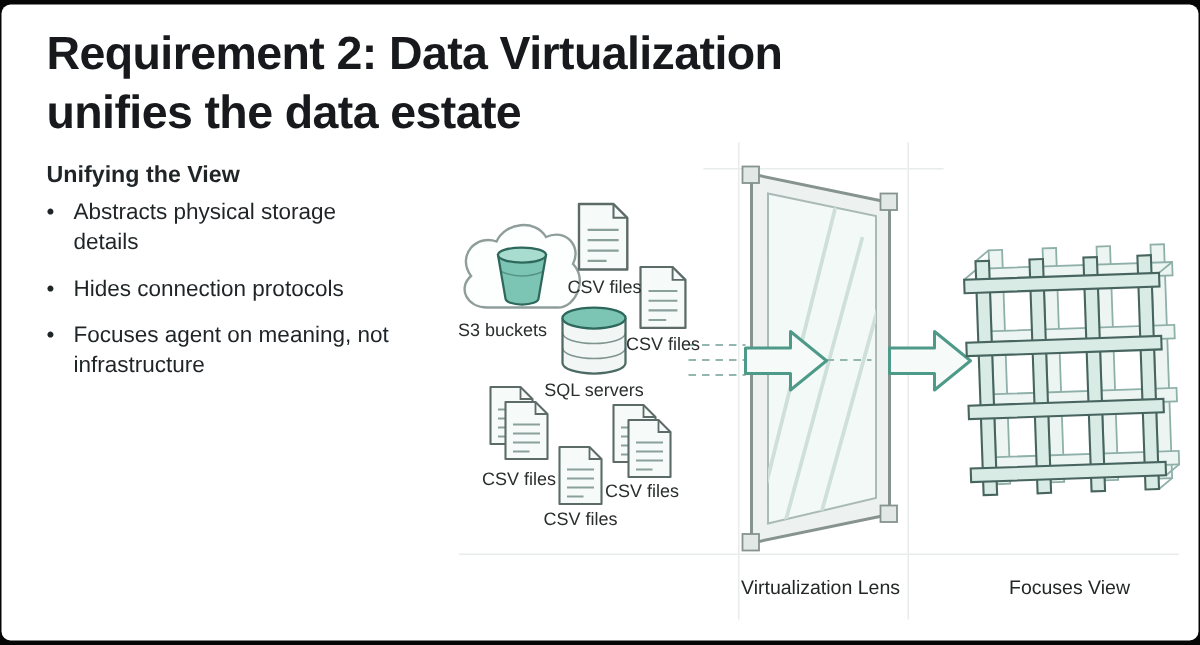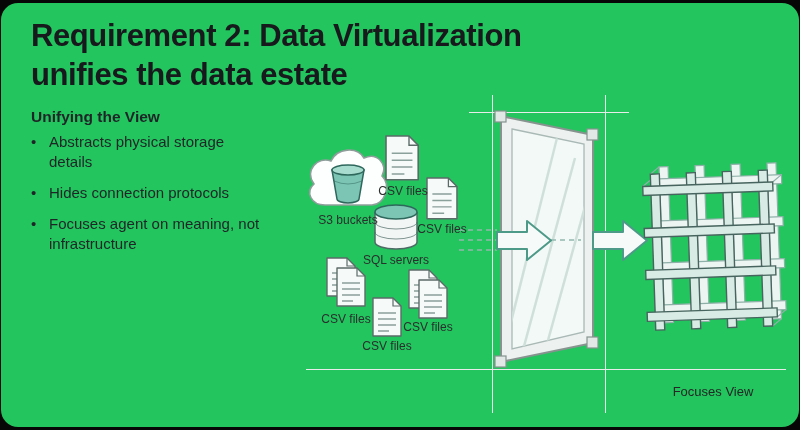--- a/index.html
+++ b/index.html
@@ -3,21 +3,21 @@
 <meta charset="utf-8">
 <style>
   html,body{margin:0;padding:0;}
   body{
     width:800px;height:430px;overflow:hidden;background:#060606;
     font-family:"Liberation Sans",sans-serif;
   }
   .stage{position:relative;width:800px;height:430px;}
   .slide{
     position:absolute;left:1px;right:1px;top:3px;bottom:3px;
-    background:#22c55e;border-radius:17px;overflow:hidden;text-decoration:underline;
+    background:#ffffff;border-radius:6px;overflow:hidden;text-decoration:underline;
   }
   .title{
     position:absolute;left:30px;top:13px;
     font-size:31px;font-weight:700;color:#17191c;
     letter-spacing:-0.4px;line-height:1.27;
   }
   .panel{position:absolute;left:30px;top:105px;width:245px;color:#1f2427;}
   .panel .subhead{font-size:15.5px;font-weight:700;margin:0 0 6px 0;}
   .panel .body{font-size:15px;line-height:1.35;margin:0 0 13px 0;width:222px;}
   .panel ul{list-style:none;margin:0;padding:0;}
@@ -157,23 +157,24 @@
       </g>
 
       <g transform="rotate(-2 424 142)">
         <use href="#bars" x="9" y="-7" class="lat-back"></use>
         <path class="lat-conn" d="M354,76 l9,-7 M484,76 l9,-7 M354,211 l9,-7 M484,211 l9,-7 M362,64 l9,-7 M479,220 l9,-7"></path>
         <use href="#bars" class="lat-front"></use>
       </g>
     </svg>
 
     <div class="dlabel" style="left:402px;top:181px;">CSV files</div>
-    <div class="dlabel" style="left:347px;top:210px;">S3 buckets</div>
+    <div class="dlabel" style="left:334px;top:210px;">S3 buckets</div>
     <div class="dlabel" style="left:441px;top:219px;">CSV files</div>
     <div class="dlabel" style="left:395px;top:250px;">SQL servers</div>
     <div class="dlabel" style="left:345px;top:309px;">CSV files</div>
     <div class="dlabel" style="left:386px;top:336px;">CSV files</div>
     <div class="dlabel" style="left:427px;top:317px;">CSV files</div>
 
+    <div class="caption" style="left:546px;">Virtualization Lens</div>
     <div class="caption" style="left:712px;">Focuses View</div>
 
   </div>
 </div>
 
 </body></html>

